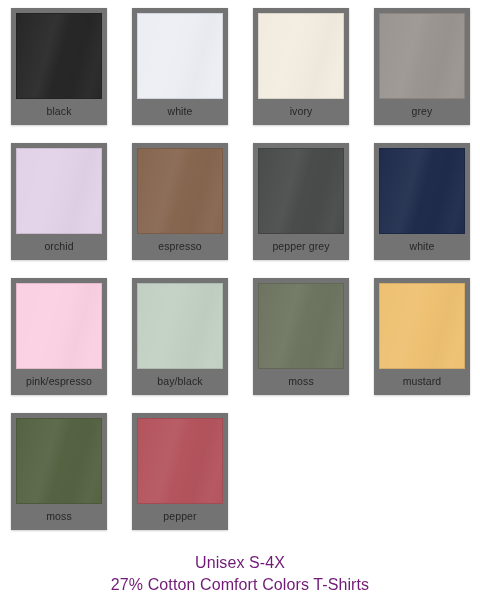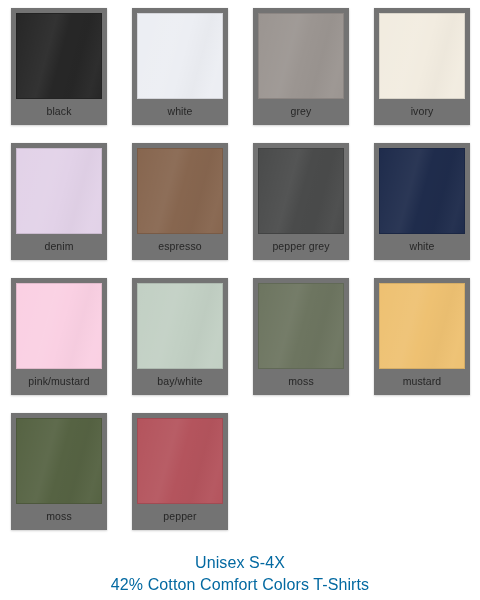--- a/index.html
+++ b/index.html
@@ -82,68 +82,68 @@
 
   #footer {
     position: absolute;
     left: 0;
     right: 0;
     top: 552px;
     text-align: center;
   }
   .footer-line {
     font-size: 16px;
-    color: #0369a1;
+    color: #701a75;
     line-height: 22px;
     letter-spacing: 0.1px;
   }
 </style>
 </head>
 <body>
 
 <div id="swatch-grid">
     <div class="swatch-card">
       <div class="swatch-color" style="background-color: rgb(39, 39, 39);"></div>
       <div class="swatch-label">black</div>
     </div>
     <div class="swatch-card">
       <div class="swatch-color" style="background-color: rgb(236, 238, 243);"></div>
       <div class="swatch-label">white</div>
     </div>
     <div class="swatch-card">
+      <div class="swatch-color" style="background-color: rgb(242, 236, 224);"></div>
+      <div class="swatch-label">ivory</div>
+    </div>
+    <div class="swatch-card">
       <div class="swatch-color" style="background-color: rgb(155, 149, 145);"></div>
       <div class="swatch-label">grey</div>
     </div>
     <div class="swatch-card">
-      <div class="swatch-color" style="background-color: rgb(242, 236, 224);"></div>
-      <div class="swatch-label">ivory</div>
-    </div>
-    <div class="swatch-card">
       <div class="swatch-color" style="background-color: rgb(226, 210, 232);"></div>
-      <div class="swatch-label">denim</div>
+      <div class="swatch-label">orchid</div>
     </div>
     <div class="swatch-card">
       <div class="swatch-color" style="background-color: rgb(135, 102, 79);"></div>
       <div class="swatch-label">espresso</div>
     </div>
     <div class="swatch-card">
       <div class="swatch-color" style="background-color: rgb(74, 75, 75);"></div>
       <div class="swatch-label">pepper grey</div>
     </div>
     <div class="swatch-card">
       <div class="swatch-color" style="background-color: rgb(31, 44, 76);"></div>
       <div class="swatch-label">white</div>
     </div>
     <div class="swatch-card">
       <div class="swatch-color" style="background-color: rgb(250, 208, 227);"></div>
-      <div class="swatch-label">pink/mustard</div>
+      <div class="swatch-label">pink/espresso</div>
     </div>
     <div class="swatch-card">
       <div class="swatch-color" style="background-color: rgb(194, 208, 196);"></div>
-      <div class="swatch-label">bay/white</div>
+      <div class="swatch-label">bay/black</div>
     </div>
     <div class="swatch-card">
       <div class="swatch-color" style="background-color: rgb(109, 117, 96);"></div>
       <div class="swatch-label">moss</div>
     </div>
     <div class="swatch-card">
       <div class="swatch-color" style="background-color: rgb(238, 193, 114);"></div>
       <div class="swatch-label">mustard</div>
     </div>
     <div class="swatch-card">
@@ -151,14 +151,14 @@
       <div class="swatch-label">moss</div>
     </div>
     <div class="swatch-card">
       <div class="swatch-color" style="background-color: rgb(180, 84, 93);"></div>
       <div class="swatch-label">pepper</div>
     </div>
   </div>
 
 <div id="footer">
   <div class="footer-line">Unisex S-4X</div>
-  <div class="footer-line">42% Cotton Comfort Colors T-Shirts</div>
+  <div class="footer-line">27% Cotton Comfort Colors T-Shirts</div>
 </div>
 
 </body></html>

